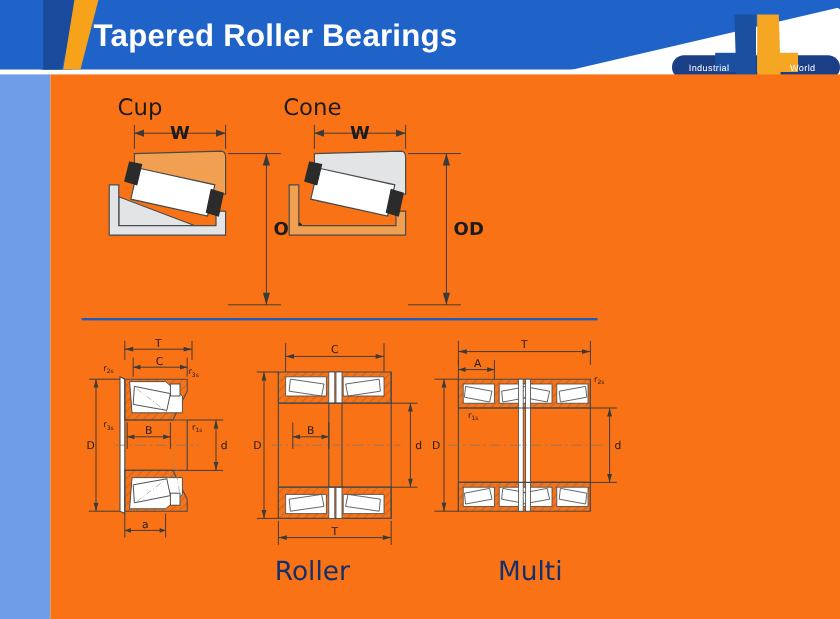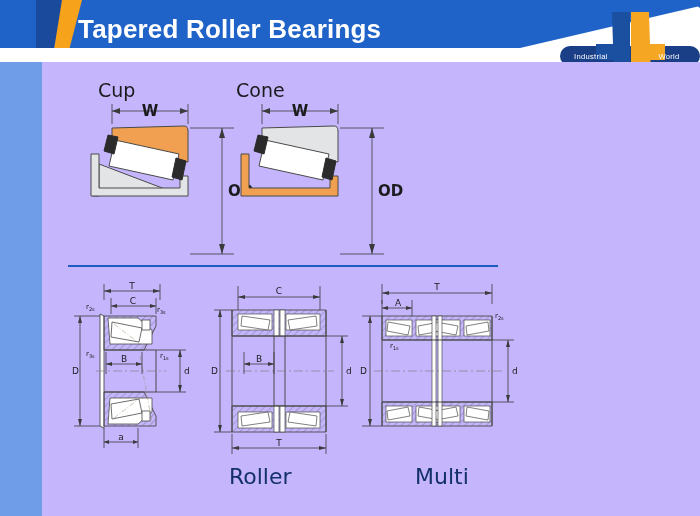--- a/index.html
+++ b/index.html
@@ -3,38 +3,38 @@
 <meta charset="utf-8">
 <style>
   html,body{margin:0;padding:0;background:#ffffff;}
   body{
     width:700px;height:516px;position:relative;overflow:hidden;
     font-family:"Liberation Sans","DejaVu Sans",sans-serif;
     background:#ffffff;
   }
 
   
-  #header{position:absolute;left:0;top:0;width:700px;height:48px;overflow:hidden;}
+  #header{position:absolute;left:0;top:0;width:700px;height:58px;overflow:hidden;}
   #header-bg{position:absolute;left:0;top:0;width:700px;height:62px;}
   #header-title{
     position:absolute;left:78px;top:14px;
     font-size:26px;font-weight:bold;color:#ffffff;letter-spacing:.2px;
     white-space:nowrap;
   }
 
   
   #logo{position:absolute;left:552px;top:4px;width:156px;height:76px;}
   #logo svg{display:block;}
   .logo-txt{font-family:"Liberation Sans",sans-serif;font-size:7.6px;fill:#ffffff;letter-spacing:.3px;}
 
   
   #left-rail{position:absolute;left:0;top:62px;width:42px;height:454px;background:#6f9de8;}
 
   
-  #content{position:absolute;left:42px;top:62px;width:658px;height:454px;background:#c4b5fd;}
+  #content{position:absolute;left:42px;top:62px;width:658px;height:454px;background:#f97316;}
 
   
   .top-label{
     position:absolute;font-size:19px;color:#1b1b1b;font-weight:normal;
     font-family:"DejaVu Sans",sans-serif;
   }
   #label-cup{left:56px;top:17px;}
   #label-cone{left:194px;top:17px;text-align:right;}
 
   

